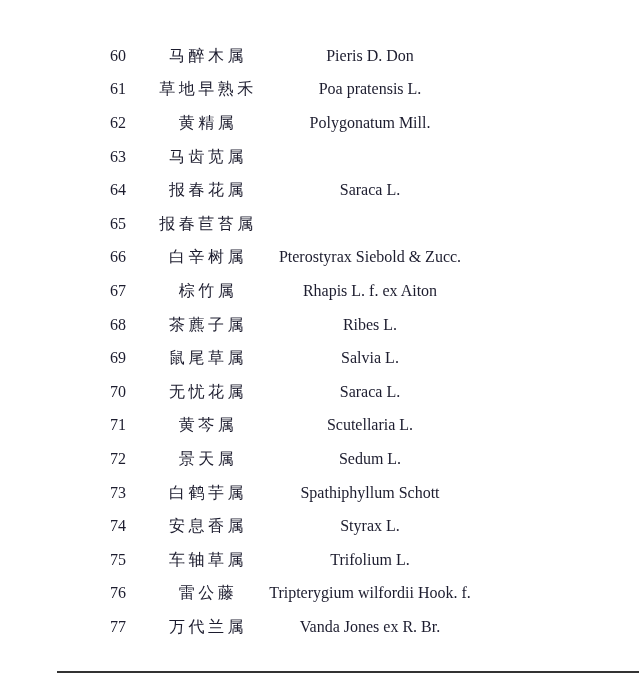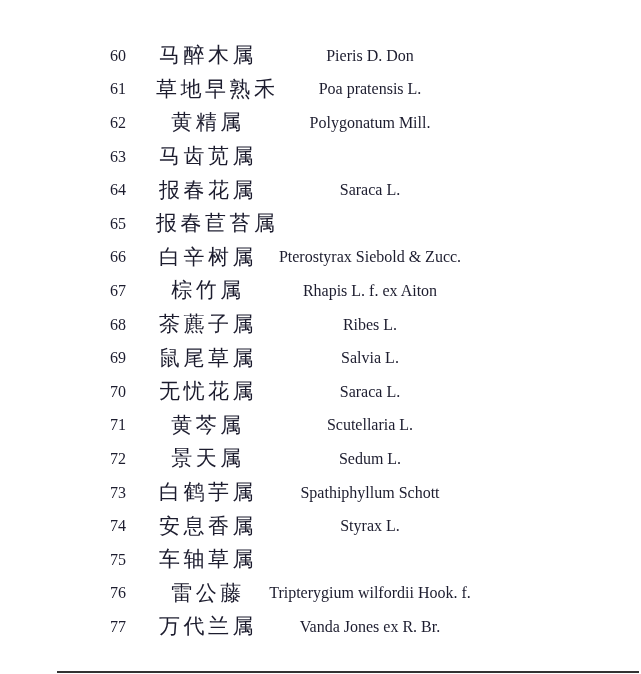--- a/index.html
+++ b/index.html
@@ -34,21 +34,21 @@
     font-size: 16px;
     line-height: 1;
   }
   .spacer {  }
   .num {
     grid-column: 2;
   }
   .cn {
     grid-column: 3;
     letter-spacing: 3.5px;
-    font-size: 21px;
+    font-size: 16px;
   }
   .latin {
     grid-column: 4;
   }
   .latin .genus {
   }
   .latin .auth {
     font-style: normal;
     margin-left: 4px;
   }
@@ -190,20 +190,23 @@
     <div class="cell cn">安息香属</div>
     <div class="cell latin">
       <span class="genus">Styrax</span><span class="auth">L.</span>
     </div>
   </div>
 
   <div class="row">
     <div class="cell spacer"></div>
     <div class="cell num">75</div>
     <div class="cell cn">车轴草属</div>
+    <div class="cell latin">
+      <span class="genus">Trifolium</span><span class="auth">L.</span>
+    </div>
   </div>
 
   <div class="row">
     <div class="cell spacer"></div>
     <div class="cell num">76</div>
     <div class="cell cn">雷公藤</div>
     <div class="cell latin">
       <span class="genus">Tripterygium wilfordii</span><span class="auth">Hook. f.</span>
     </div>
   </div>

